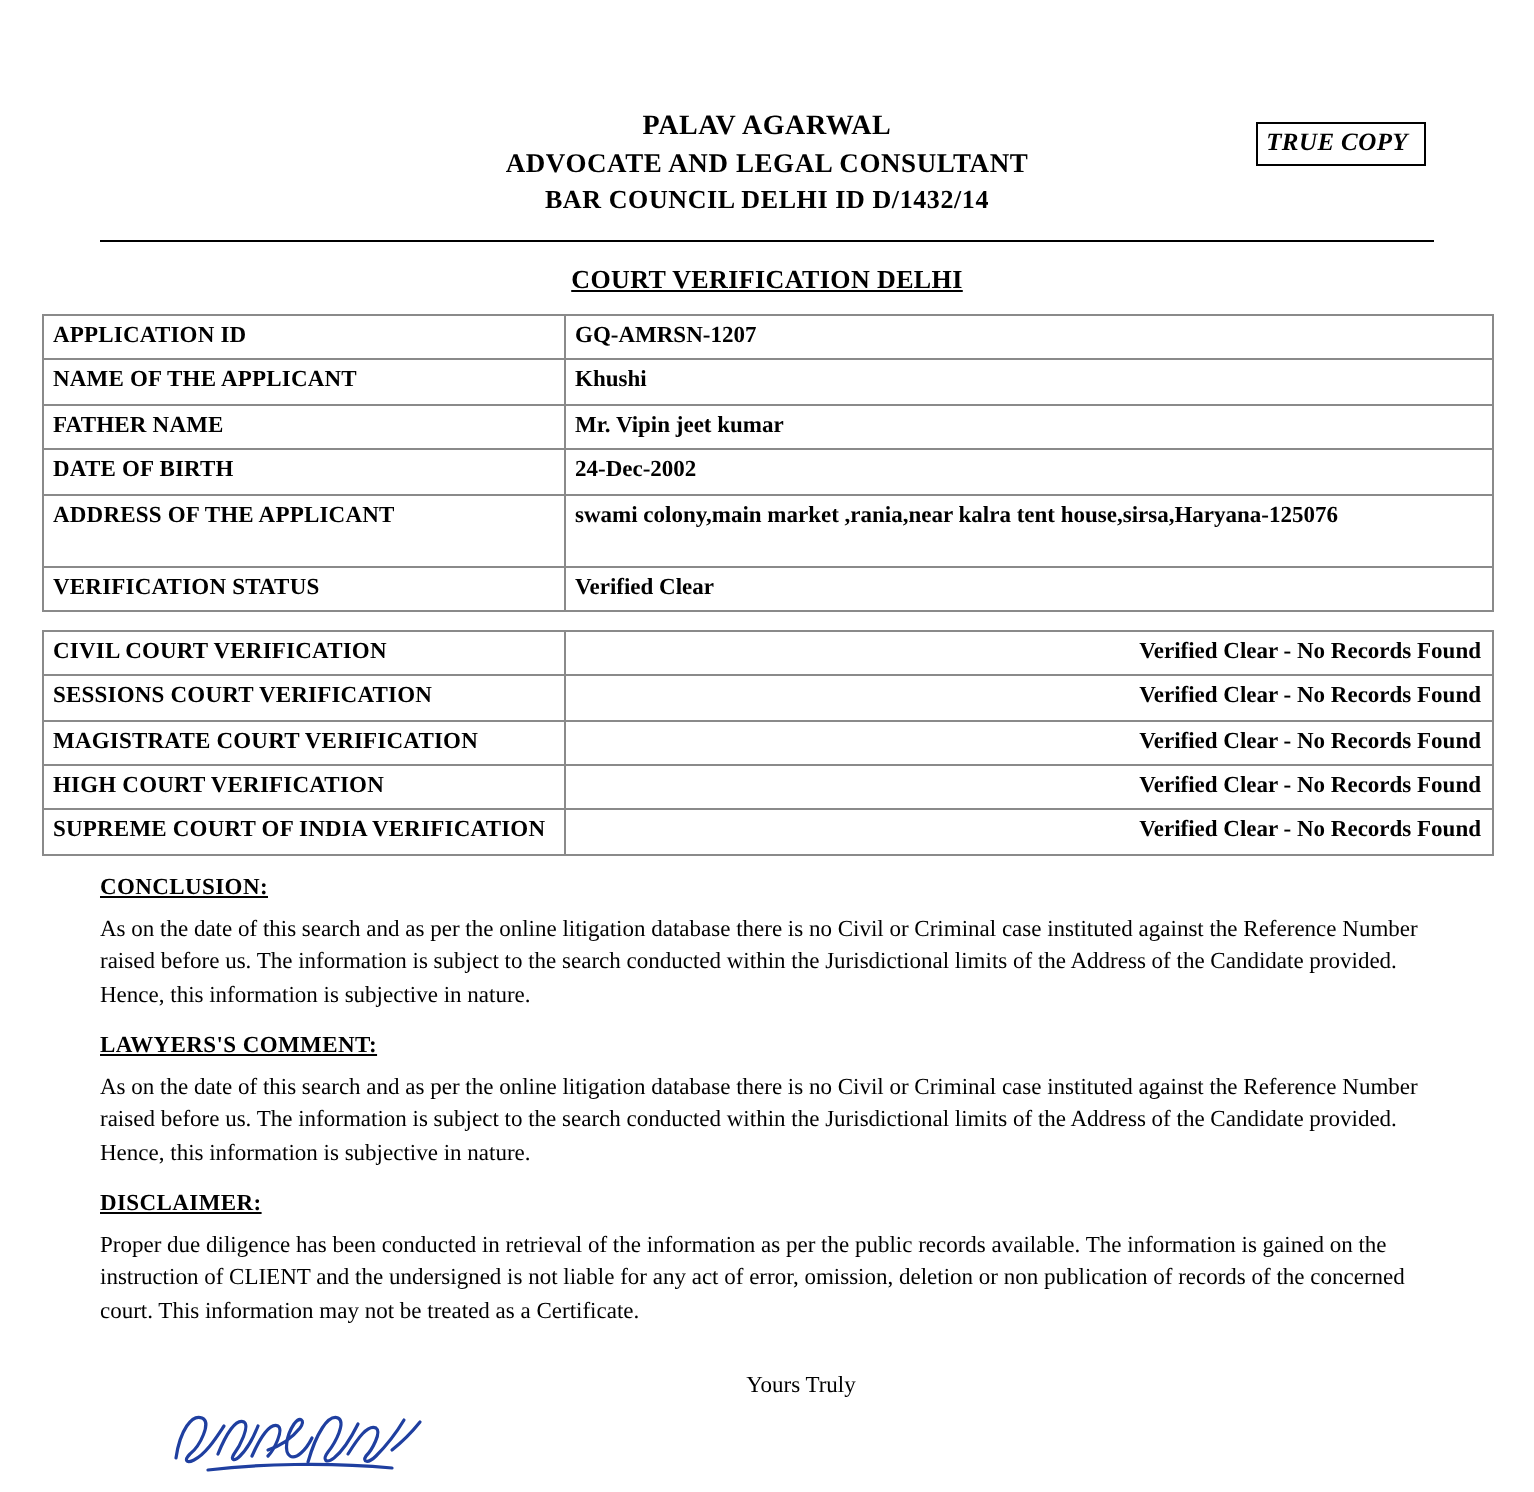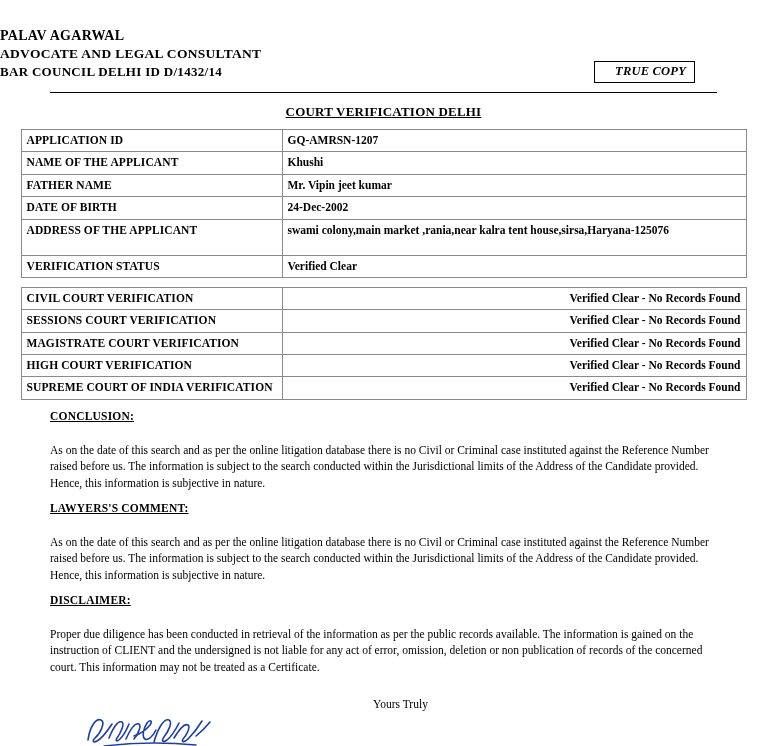--- a/index.html
+++ b/index.html
@@ -17,31 +17,31 @@
   }
   .page {
     position: relative;
     width: 767px;
     height: 746px;
     box-sizing: border-box;
   }
   .true-copy {
     position: absolute;
     top: 61px;
-    right: 72px;
+    right: 54px;
     border: 1px solid #000;
-    padding: 2px 8px 3px 20px;
+    padding: 2px 8px 3px 4px;
     font-size: 12.5px;
     font-weight: bold;
     font-style: italic;
     letter-spacing: 0.2px;
   }
   .header {
-    text-align: left;
-    padding-top: 28px;
+    text-align: center;
+    padding-top: 56px;
   }
   .header .line {
     font-weight: bold;
     letter-spacing: 0.3px;
   }
   .header .l1 { font-size: 14px; }
   .header .l2 { font-size: 13.5px; margin-top: 2px; }
   .header .l3 { font-size: 13px; margin-top: 2px; }
   .rule {
     margin: 12px 50px 0 50px;
@@ -92,21 +92,21 @@
   }
   .sec-title {
     font-weight: bold;
     font-size: 11.5px;
     text-decoration: underline;
     letter-spacing: 0.2px;
   }
   .sec-body {
     font-size: 11.5px;
     line-height: 1.45;
-    margin-top: 20px;
+    margin-top: 7px;
     text-align: left;
   }
   .yours {
     margin: 22px 50px 0 84px;
     font-size: 11.5px;
     text-align: center;
   }
   .sign-wrap {
     margin: 4px 50px 0 84px;
     height: 40px;

